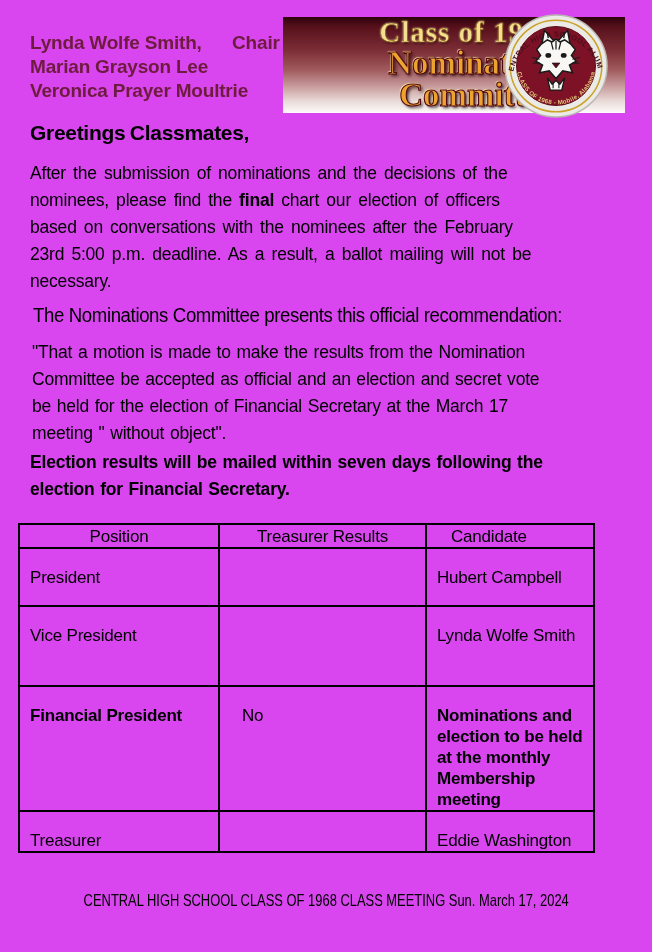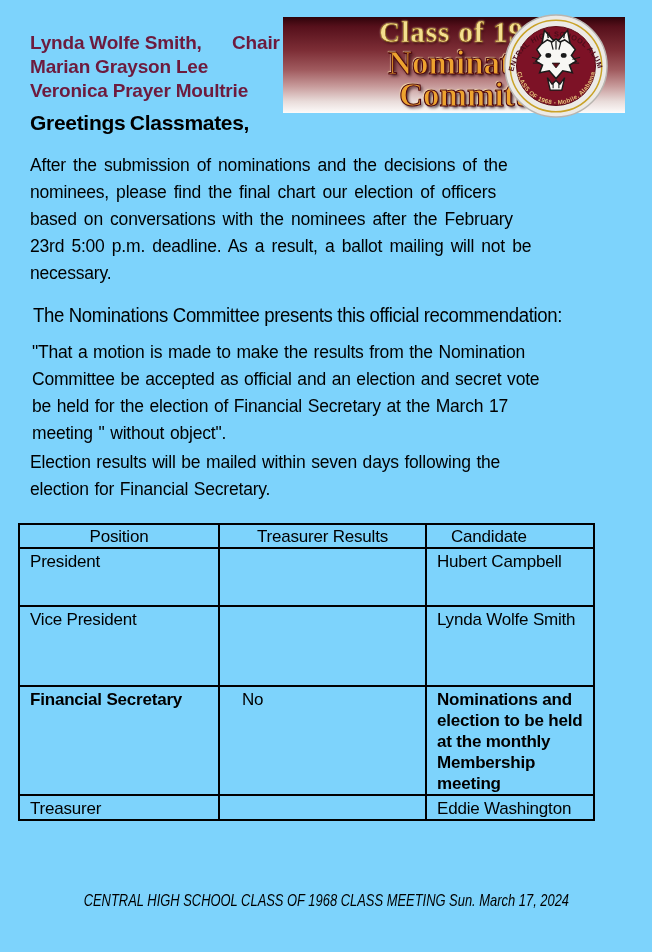--- a/index.html
+++ b/index.html
@@ -1,17 +1,17 @@
 <!DOCTYPE html>
 <html><head>
 <meta charset="utf-8">
 <style>
   * { margin:0; padding:0; box-sizing:border-box; }
   body { font-family:"Liberation Sans", sans-serif; background:#fff; }
-  .page { position:relative; width:652px; height:952px; background:#7dd3fc; overflow:hidden; }
+  .page { position:relative; width:652px; height:952px; background:#d946ef; overflow:hidden; }
 
   
   .names { position:absolute; left:30px; top:31px; color:#6d1b3e; font-weight:bold;
            font-size:19px; line-height:24px; letter-spacing:-0.2px; }
   .names div { white-space:pre; }
 
   
   .banner { position:absolute; left:283px; top:17px; width:342px; height:96px;
             background:linear-gradient(180deg,#2e030a 0%,#56101b 10%,#7d2e36 35%,
               #a05a5e 55%,#c79a9a 72%,#e9dcda 88%,#fdfbfa 100%); }
@@ -21,45 +21,45 @@
                   -webkit-text-stroke:0.6px #8a5a10;
                   text-shadow:1px 2px 2px rgba(60,10,10,0.8), 0 0 2px #fff6d8; }
   .banner-line2, .banner-line3 { font-size:33px; line-height:32px; color:#eda32f;
                   -webkit-text-stroke:1.1px #4d0812;
                   text-shadow:2px 2px 3px rgba(30,2,6,0.75), -1px -1px 1px #ffe9b0; }
 
   
   .seal { position:absolute; left:501px; top:13px; width:110px; height:106px; }
 
   
-  .greeting { position:absolute; left:30px; top:111px; font-size:21px; font-weight:bold;
+  .greeting { position:absolute; left:30px; top:121px; font-size:21px; font-weight:bold;
               color:#000; letter-spacing:-0.3px; word-spacing:-1px; }
   .para { position:absolute; color:#000; font-size:17.5px; line-height:27px;
           white-space:pre-line; letter-spacing:-0.2px; }
-  .p1 { left:30px; top:152px; width:610px; word-spacing:2.5px; }
+  .p1 { left:30px; top:160px; width:610px; word-spacing:2.5px; }
   .p2 { left:33px; top:303px; width:620px; font-size:20px; line-height:24px;
         letter-spacing:-0.4px; white-space:nowrap; transform:scaleX(0.93);
         transform-origin:left center; }
   .p3 { left:32px; top:339px; width:615px; word-spacing:1px; }
-  .p4 { left:30px; top:449px; width:610px; word-spacing:1px; }
-  .bold { font-weight:normal; }
+  .p4 { left:30px; top:449px; width:610px; word-spacing:1px;font-weight:bold; }
+  .bold { font-weight:bold; }
 
   
   table.nom { position:absolute; left:18px; top:523px; border-collapse:collapse; }
   table.nom th, table.nom td { border:2px solid #000; font-size:17px; line-height:21px;
         vertical-align:top; text-align:left; color:#000; letter-spacing:-0.2px; }
   table.nom th { font-weight:normal; height:24px; padding:1px 4px 0 4px;margin-top:32px; }
   table.nom th.c-pos { width:200px; text-align:center; }
   table.nom th.c-res { width:207px; text-align:center; }
   table.nom th.c-can { width:168px; padding-left:24px; }
-  table.nom td { padding:2px 8px 0 10px;margin-left:16px; }
+  table.nom td { padding:18px 8px 0 10px;margin-left:16px; }
   table.nom td.res { padding-left:22px; }
 
   
-  .footer { position:absolute; left:0; top:891px; width:652px; text-align:center;font-style:italic; }
+  .footer { position:absolute; left:0; top:891px; width:652px; text-align:center; }
   .footer span { display:inline-block; font-size:17px; color:#000; white-space:nowrap;
                  transform:scaleX(0.76); transform-origin:center; letter-spacing:0; }
 </style>
 </head>
 <body>
 
 <div class="page">
 
   <div class="names">
     <div>Lynda Wolfe Smith,      Chair</div>
@@ -134,21 +134,21 @@
           <td class="pos">President</td>
           <td class="res"></td>
           <td class="can">Hubert Campbell</td>
         </tr>
         <tr style="height: 80px;">
           <td class="pos">Vice President</td>
           <td class="res"></td>
           <td class="can">Lynda Wolfe Smith</td>
         </tr>
         <tr style="height: 83px;">
-          <td class="pos" style="font-weight: bold;">Financial Secretary</td>
+          <td class="pos" style="font-weight: bold;">Financial President</td>
           <td class="res">No</td>
           <td class="can" style="font-weight: bold;">Nominations and election to be held at the monthly Membership meeting</td>
         </tr>
         <tr style="height: 24px;">
           <td class="pos">Treasurer</td>
           <td class="res"></td>
           <td class="can">Eddie Washington</td>
         </tr>
       </tbody>
   </table>

